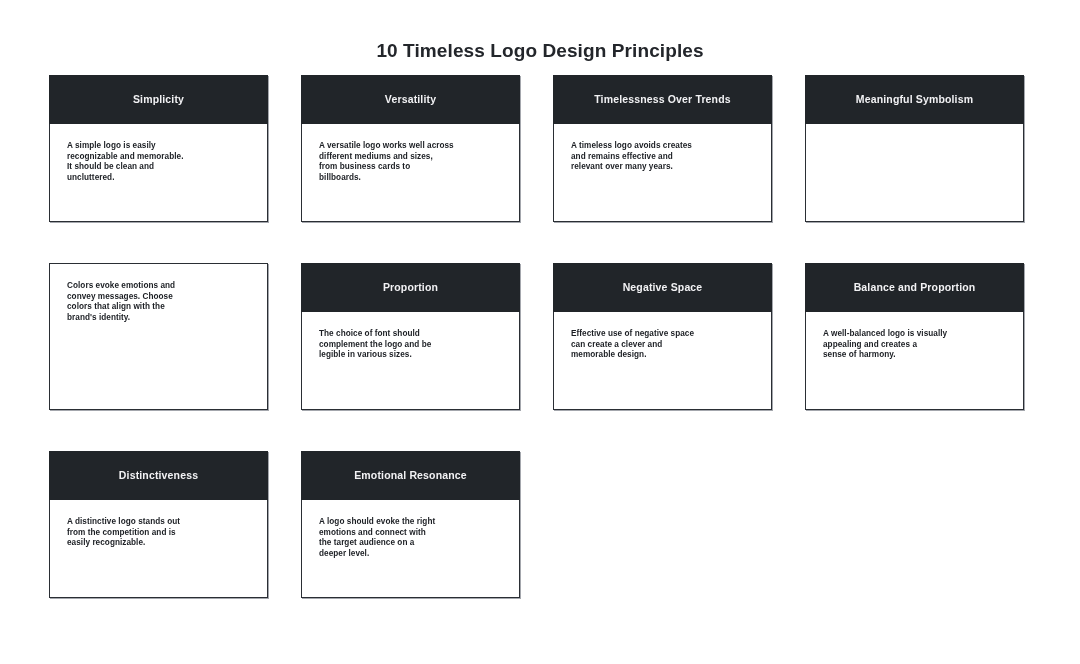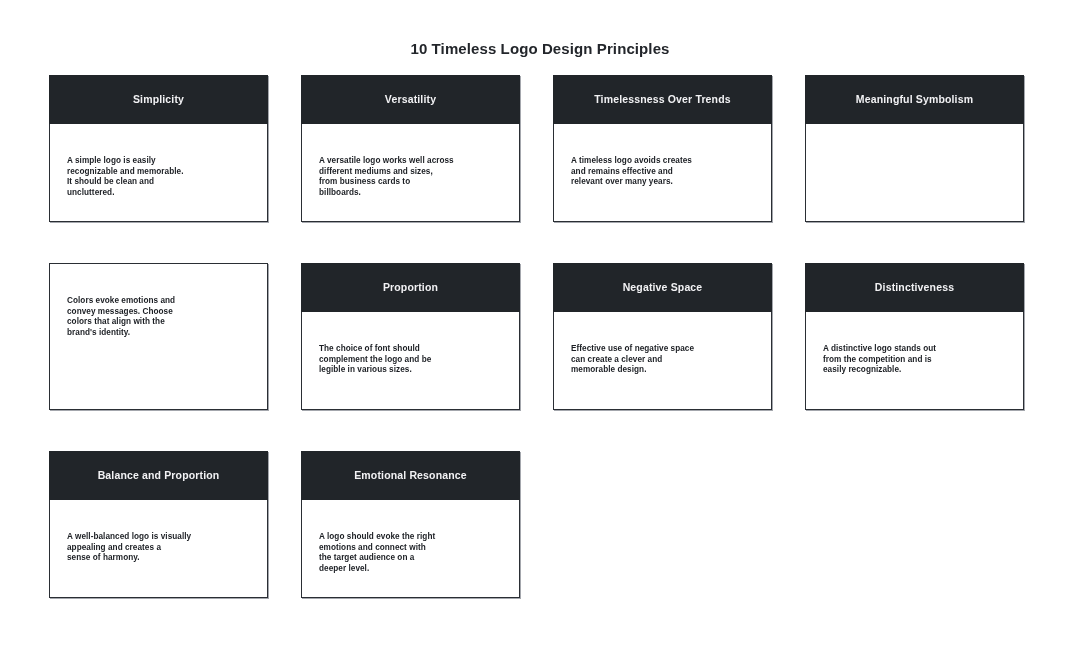--- a/index.html
+++ b/index.html
@@ -22,21 +22,21 @@
     height: 664px;
     background: #ffffff;
   }
 
   .page-title {
     position: absolute;
     top: 40px;
     left: 0;
     width: 1080px;
     text-align: center;
-    font-size: 15px;
+    font-size: 19px;
     font-weight: bold;
     color: #23262b;
     letter-spacing: 0.1px;
   }
 
   .card-grid {
     position: absolute;
     top: 75px;
     left: 49px;
     width: 983px;
@@ -74,21 +74,21 @@
     font-size: 10.5px;
     font-weight: bold;
     text-align: center;
     letter-spacing: 0.15px;
     line-height: 1.2;
   }
 
   .card-body {
     flex: 1;
     background: #ffffff;
-    padding: 32px 17px 10px 17px;
+    padding: 17px 17px 10px 17px;
     box-sizing: border-box;
   }
 
   .card-desc {
     color: #1b1e23;
     font-size: 8.2px;
     font-weight: bold;
     line-height: 10.6px;
     letter-spacing: 0.05px;
     white-space: pre-line;
@@ -170,37 +170,37 @@
       </div>
       <div class="card-body">
         <div class="card-desc">Effective use of negative space
 can create a clever and
 memorable design.</div>
       </div>
     </div>
 
     <div class="card">
       <div class="card-header">
+        <div class="card-title">Balance and Proportion</div>
+      </div>
+      <div class="card-body">
+        <div class="card-desc">A well-balanced logo is visually
+appealing and creates a
+sense of harmony.</div>
+      </div>
+    </div>
+
+    <div class="card">
+      <div class="card-header">
         <div class="card-title">Distinctiveness</div>
       </div>
       <div class="card-body">
         <div class="card-desc">A distinctive logo stands out
 from the competition and is
 easily recognizable.</div>
-      </div>
-    </div>
-
-    <div class="card">
-      <div class="card-header">
-        <div class="card-title">Balance and Proportion</div>
-      </div>
-      <div class="card-body">
-        <div class="card-desc">A well-balanced logo is visually
-appealing and creates a
-sense of harmony.</div>
       </div>
     </div>
 
     <div class="card">
       <div class="card-header">
         <div class="card-title">Emotional Resonance</div>
       </div>
       <div class="card-body">
         <div class="card-desc">A logo should evoke the right
 emotions and connect with

